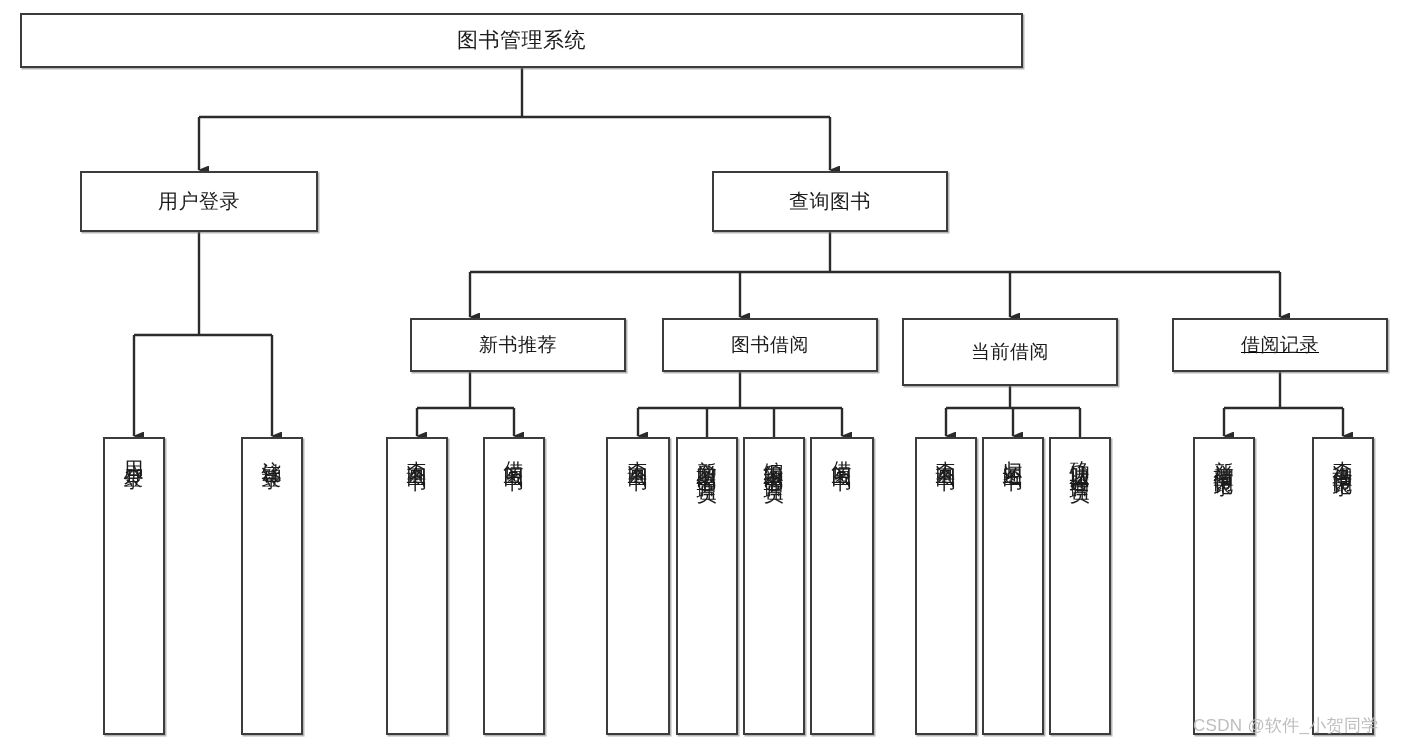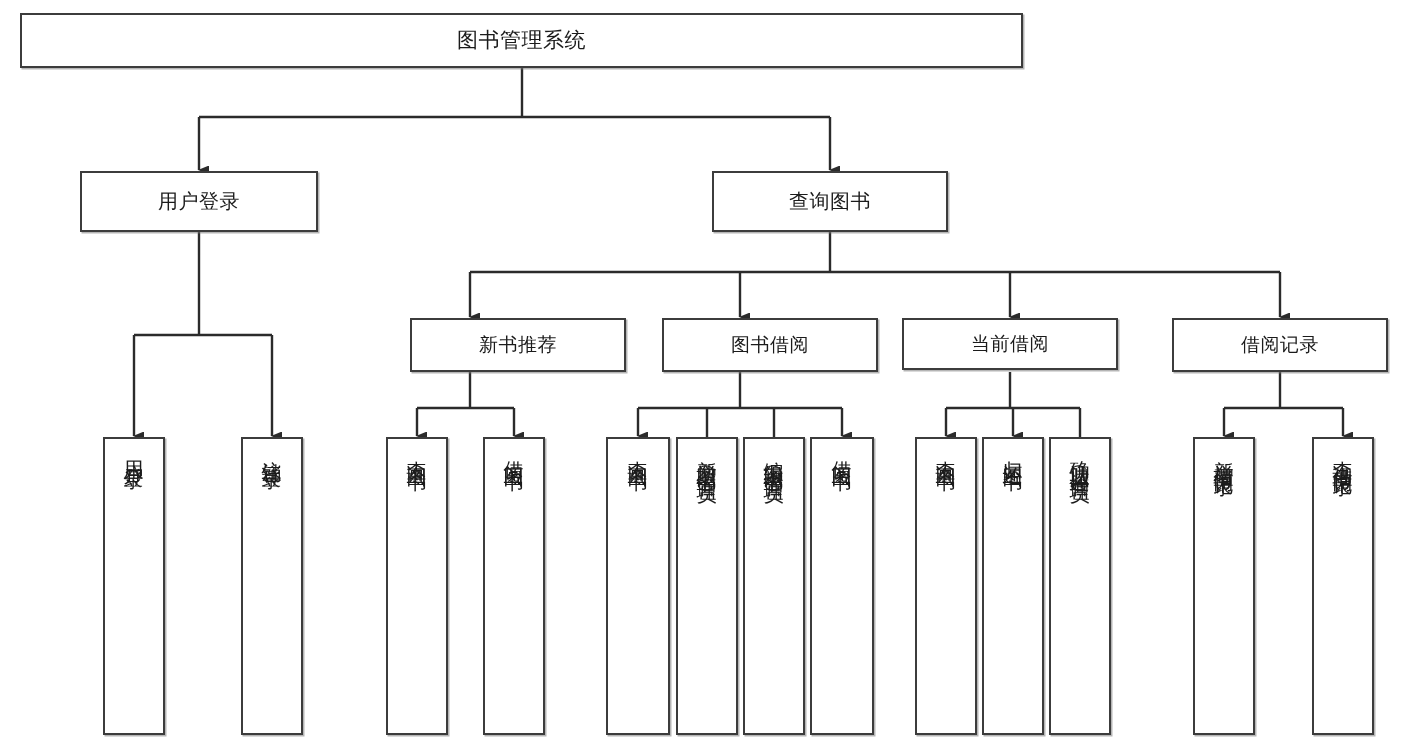--- a/index.html
+++ b/index.html
@@ -126,24 +126,24 @@
       </div>
       <div class="node-box level-1" style="left: 712px; top: 171px; width: 236px; height: 61px;">
         <span class="node-label">查询图书</span>
       </div>
       <div class="node-box level-2" style="left: 362px; top: 318px; width: 216px; height: 54px; margin-left: 48px;">
         <span class="node-label">新书推荐</span>
       </div>
       <div class="node-box level-2" style="left: 632px; top: 318px; width: 216px; height: 54px; margin-left: 30px;">
         <span class="node-label">图书借阅</span>
       </div>
-      <div class="node-box level-2" style="left: 902px; top: 318px; width: 216px; height: 52px;">
+      <div class="node-box level-2" style="left: 902px; top: 318px; width: 216px; height: 68px;">
         <span class="node-label">当前借阅</span>
       </div>
-      <div class="node-box level-2" style="left: 1172px; top: 318px; width: 216px; height: 54px;">
+      <div class="node-box level-2" style="left: 1172px; top: 318px; width: 216px; height: 54px; text-decoration: underline;">
         <span class="node-label">借阅记录</span>
       </div>
       <div class="node-box leaf-box" style="left: 103px; top: 437px; width: 62px; height: 298px;">
         <span class="node-label">用户登录</span>
       </div>
       <div class="node-box leaf-box" style="left: 241px; top: 437px; width: 62px; height: 298px;">
         <span class="node-label">注销登录</span>
       </div>
       <div class="node-box leaf-box" style="left: 386px; top: 437px; width: 62px; height: 298px;">
         <span class="node-label">查询图书</span>
@@ -173,14 +173,15 @@
         <span class="node-label">确认归还（管理员）</span>
       </div>
       <div class="node-box leaf-box" style="left: 1193px; top: 437px; width: 62px; height: 298px;">
         <span class="node-label">新增借阅记录</span>
       </div>
       <div class="node-box leaf-box" style="left: 1312px; top: 437px; width: 62px; height: 298px;">
         <span class="node-label">查询借阅记录</span>
       </div>
     </div>
 
+  <div id="watermark" style="left: 1193px; top: 714px;">CSDN @软件_小贺同学</div>
 
 </div>
 
 </body></html>

